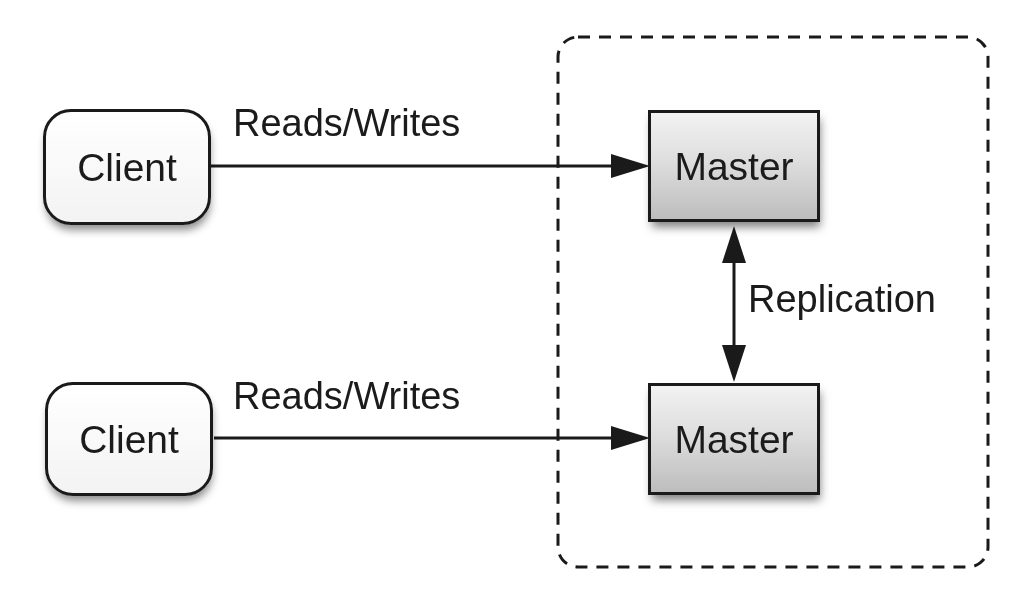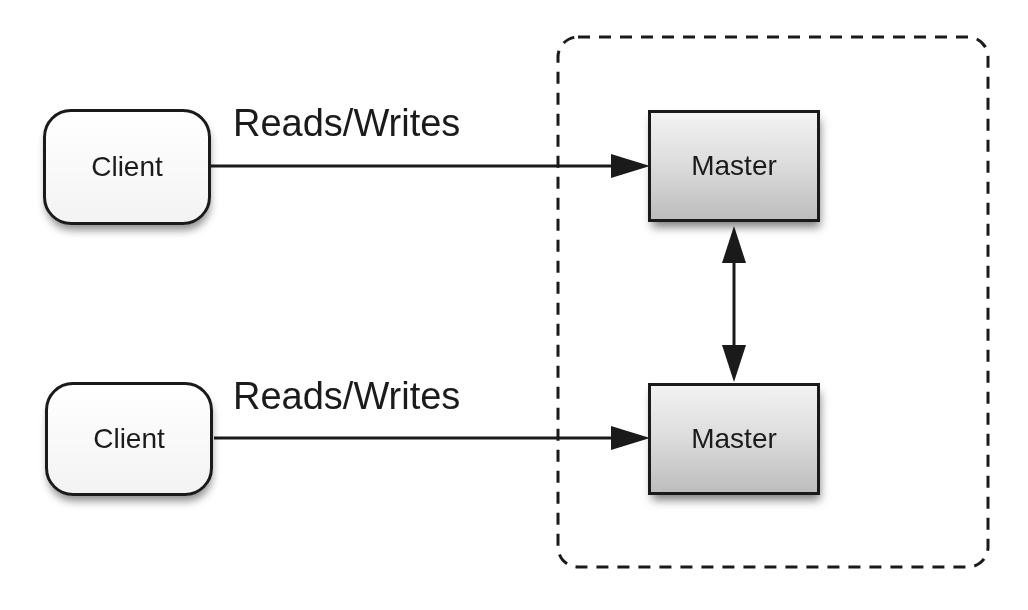--- a/index.html
+++ b/index.html
@@ -19,21 +19,21 @@
     overflow:hidden;
     font-family:"Liberation Sans","DejaVu Sans",sans-serif;
     color:var(--text);
   }
   .layer{position:absolute;left:0;top:0;width:1028px;height:610px;}
   svg .stroke{stroke:var(--line);}
   svg .fillhead{fill:var(--line);}
   .node{
     position:absolute;
     display:flex;align-items:center;justify-content:center;
-    font-size:28px;line-height:1;
+    font-size:39px;line-height:1;
     color:var(--text);
     box-sizing:border-box;
   }
   .client{
     border:3px solid var(--line);
     border-radius:28px;
     background:linear-gradient(180deg,var(--client-fill-top) 0%,var(--client-fill-bottom) 100%);
     box-shadow:1px 7px 9px -2px rgba(0,0,0,0.45);
   }
   .client1{left:43px;top:109px;width:168px;height:116px;}
@@ -95,14 +95,15 @@
   </div>
 
   <div class="node master master2">
     <span>Master</span>
   </div>
 
   <div class="edge-label rw-top">Reads/Writes</div>
 
   <div class="edge-label rw-bottom">Reads/Writes</div>
 
+  <div class="edge-label repl">Replication</div>
 
 </div>
 
 </body></html>

